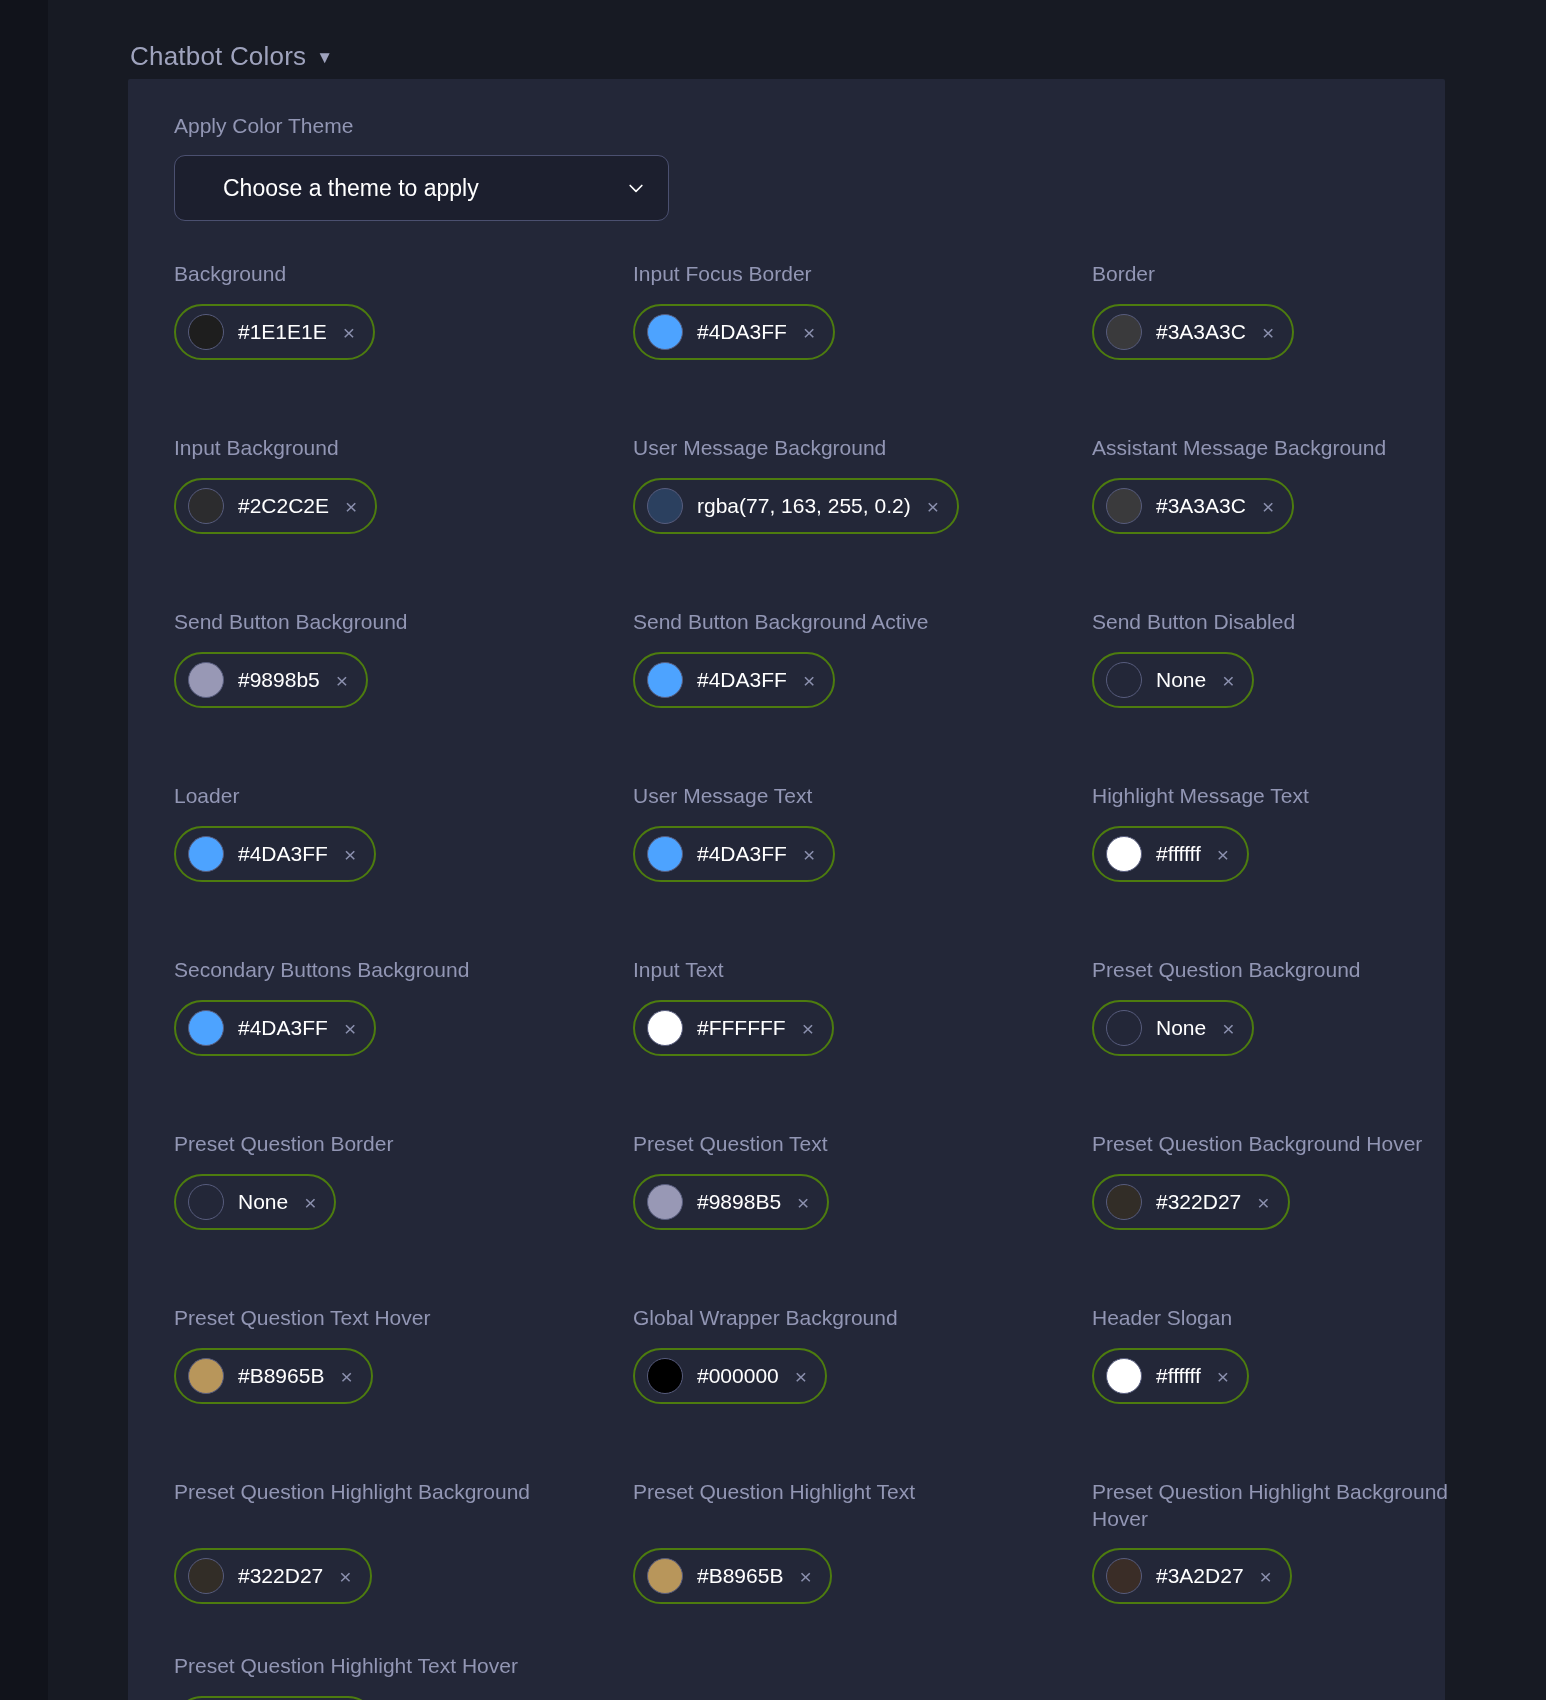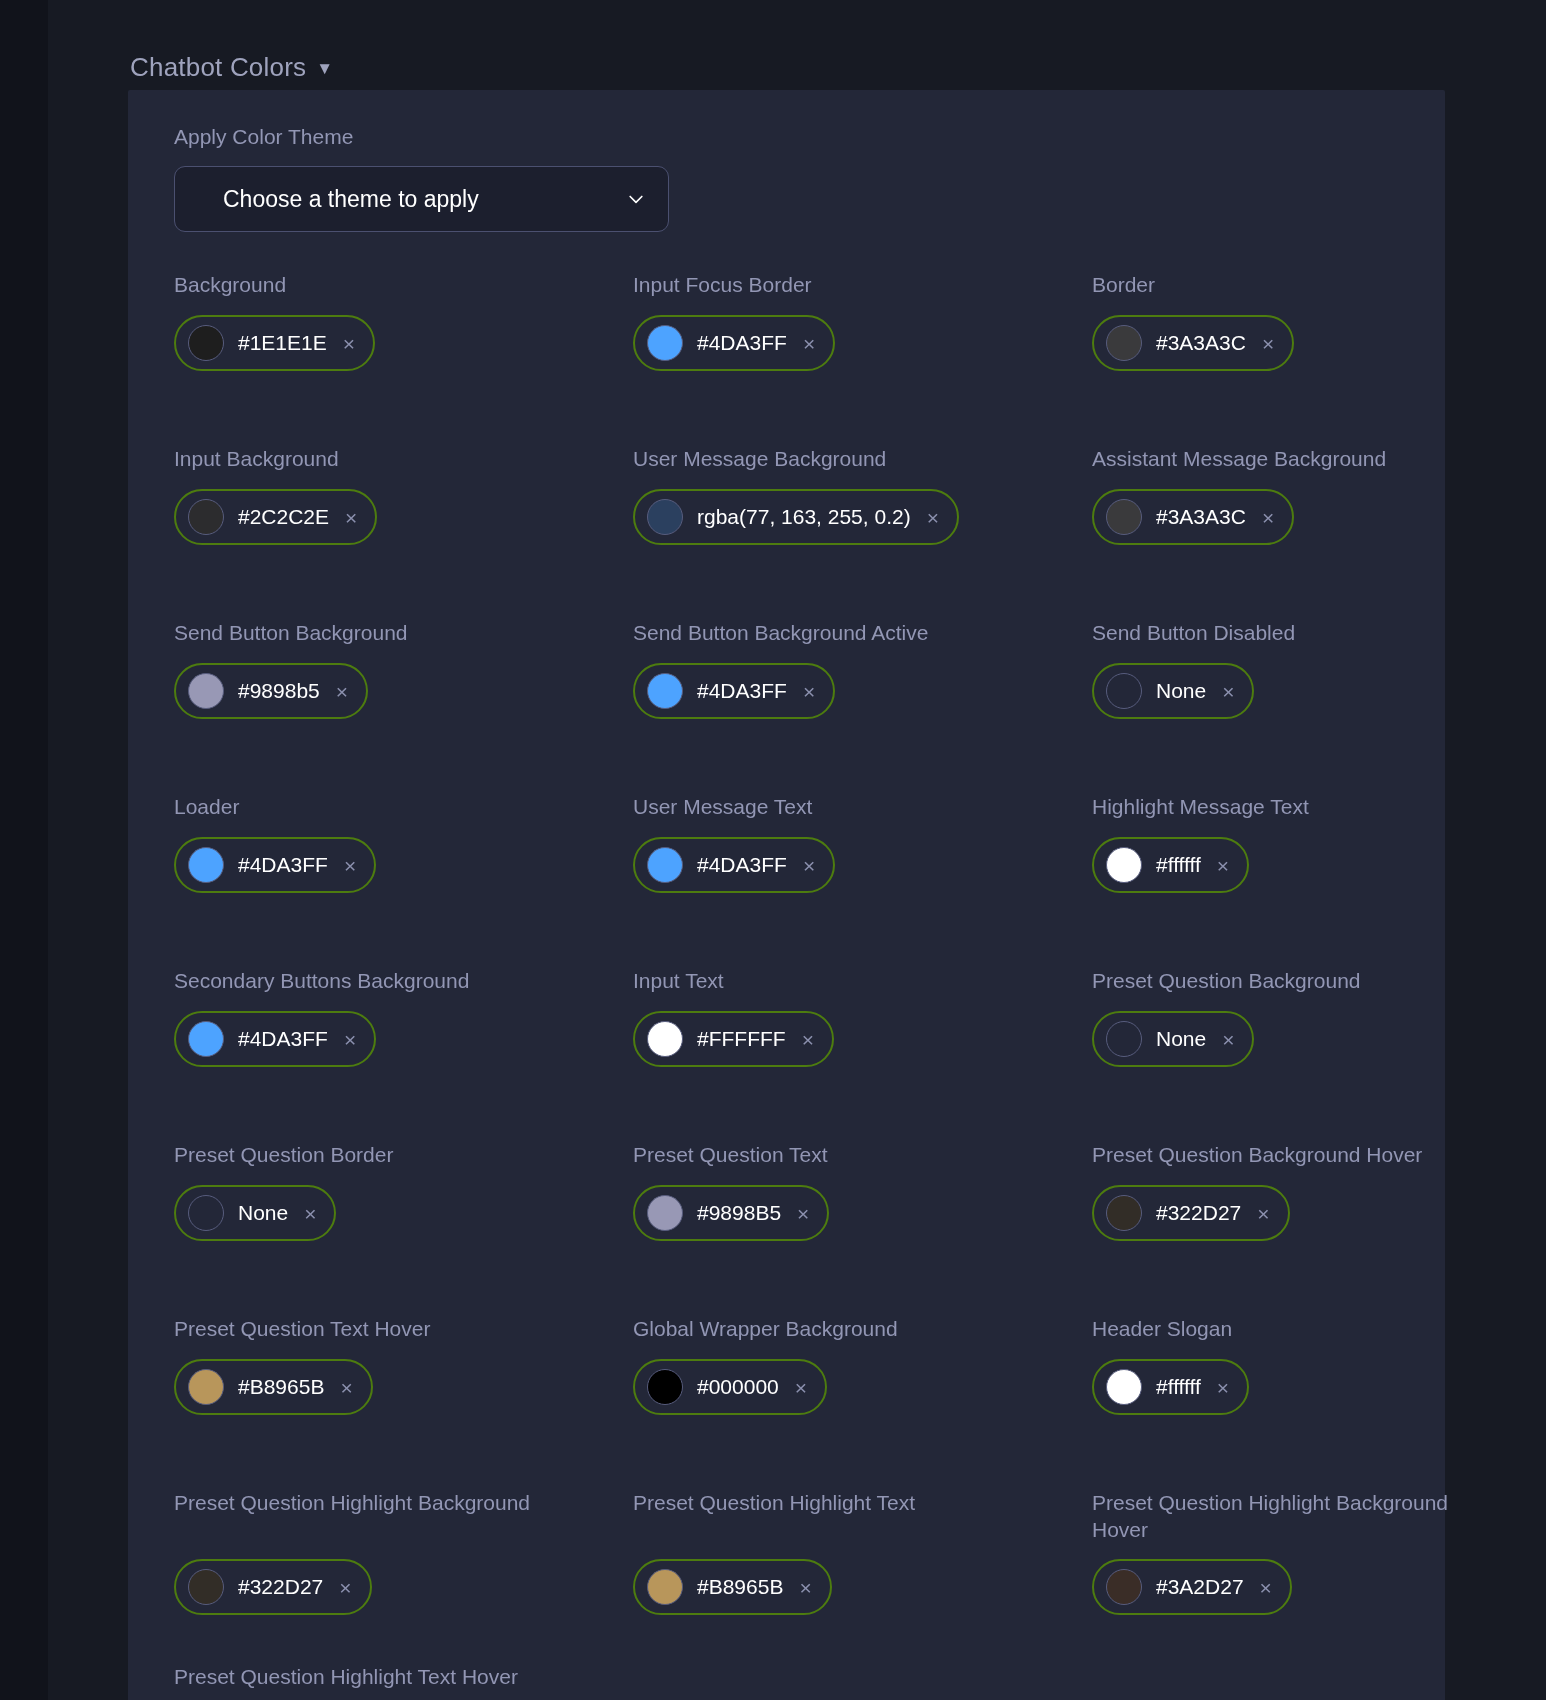--- a/index.html
+++ b/index.html
@@ -34,21 +34,20 @@
     height: 1700px;
   }
 
   
   .section-header {
     display: flex;
     align-items: center;
     gap: 10px;
     padding: 42px 0 0 82px;
     height: 70px;
-    margin-top: 11px;
   }
   .section-title {
     font-size: 26px;
     color: #9fa3bd;
     letter-spacing: 0.2px;
     font-weight: 400;
   }
   .caret {
     font-size: 17px;
     color: #9fa3bd;

